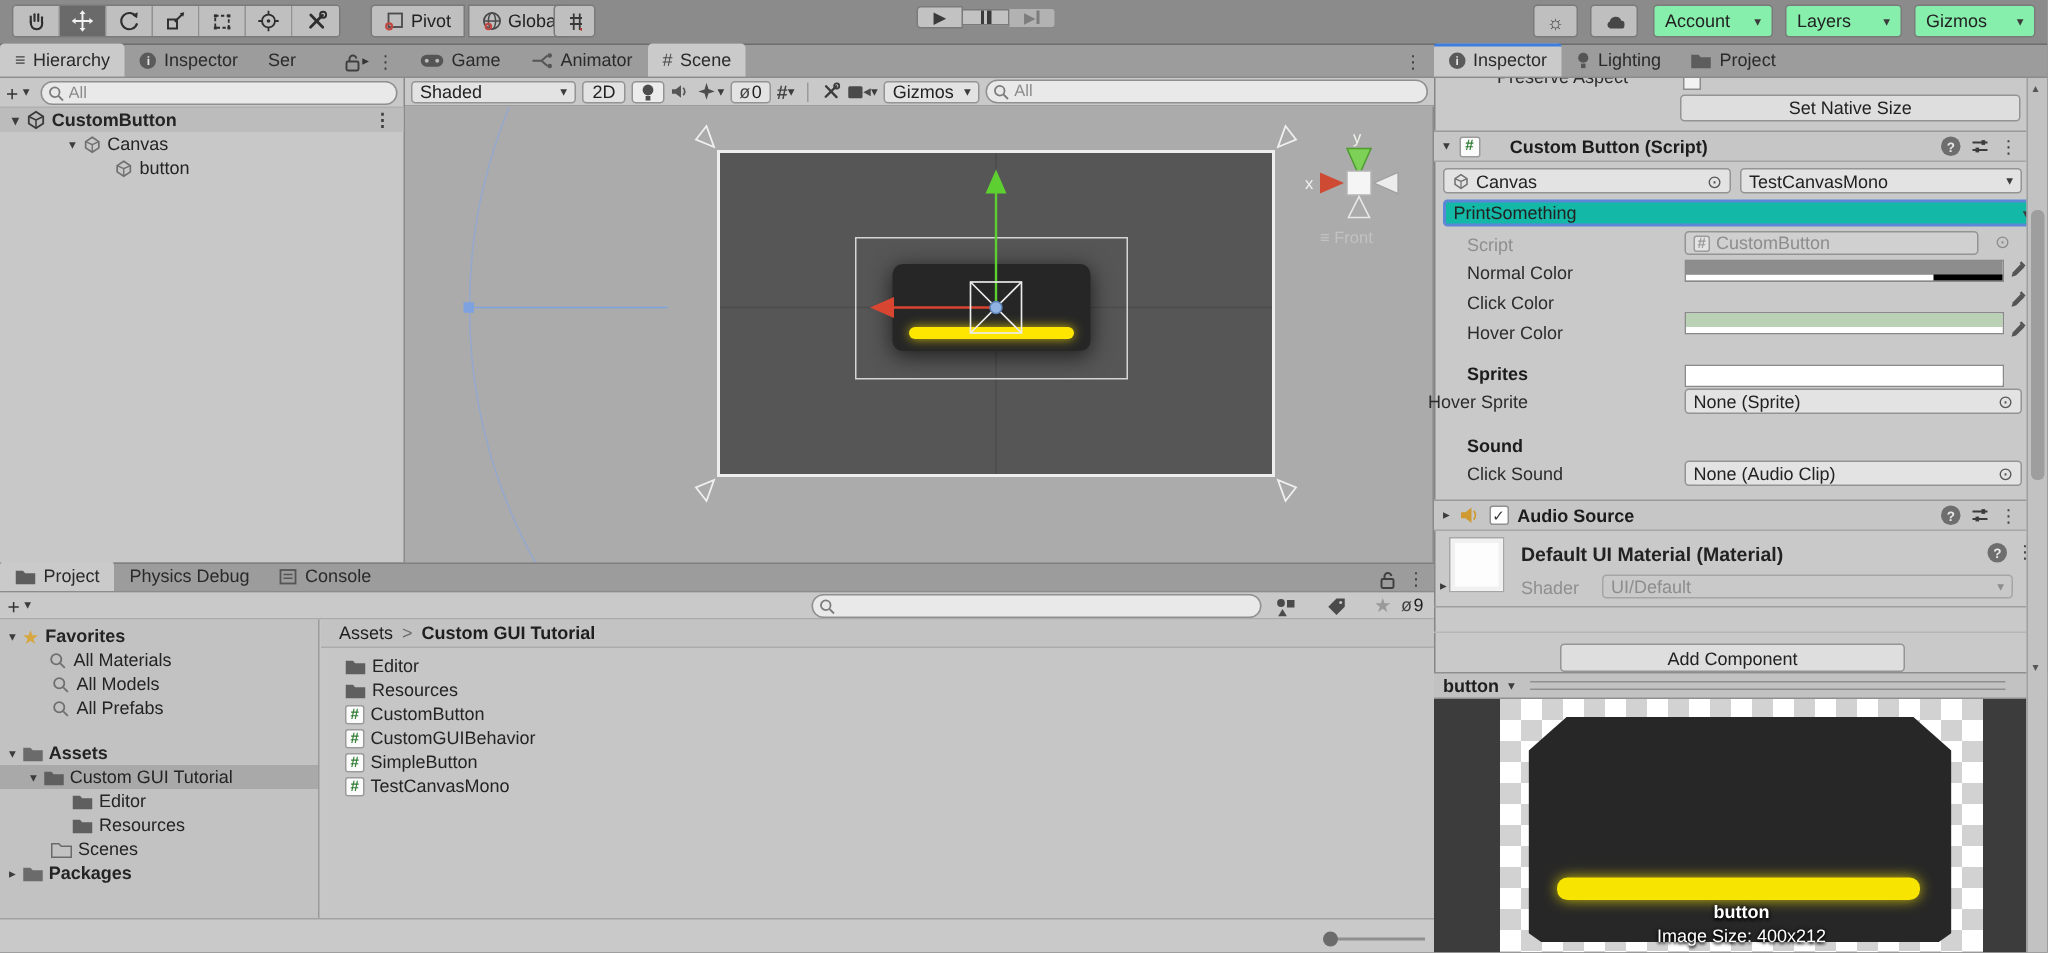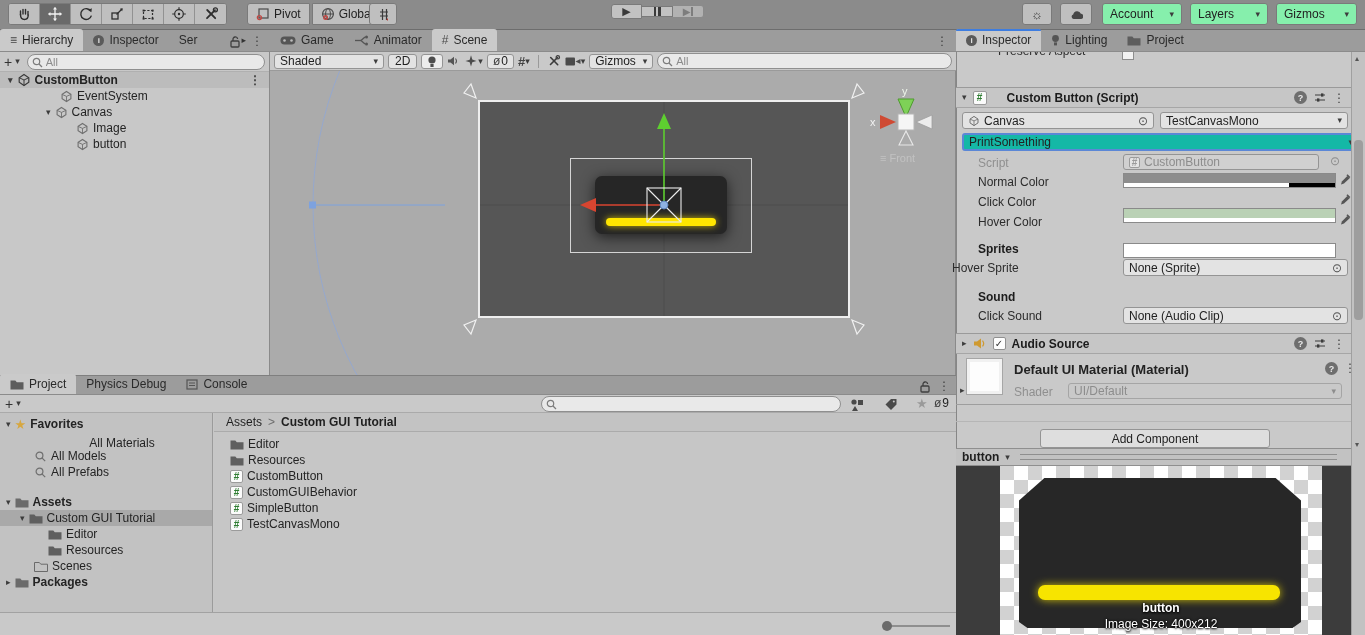--- a/index.html
+++ b/index.html
@@ -216,41 +216,27 @@
     </div>
     <div class="treerow" style="background:#bcbcbc;padding-left:8px;font-weight:bold;">
       <span class="caret">▾</span>
       <svg width="14" height="14">
           <path d="M7 1.5l4.8 3.2v4.6L7 12.5 2.2 9.3V4.7z" stroke="#3a3a3a" fill="none" stroke-width="1.2"></path>
           <path d="M7 7l4.8-2.3M7 7L2.2 4.7M7 7v5.5" stroke="#3a3a3a" stroke-width="1"></path>
         </svg>
       <span style="flex:1;">CustomButton</span>
       <span class="kebab" style="margin-right:8px;">⋮</span>
     </div>
-    <div class="treerow" style="padding-left:60px;">
+    <div class="treerow" style="padding-left:46px;">
+      <span class="caret">▾</span>
       <svg width="13" height="13">
           <path d="M6.5 1.5l4.4 2.9v4.2L6.5 11.5 2.1 8.6V4.4z" stroke="#6f6f6f" fill="none" stroke-width="1.1"></path>
           <path d="M6.5 6.4l4.4-2M6.5 6.4l-4.4-2M6.5 6.4v5.1" stroke="#6f6f6f" stroke-width=".9"></path>
         </svg>
-      <span>EventSystem</span>
-    </div>
-    <div class="treerow" style="padding-left:46px;">
-      <span class="caret">▾</span>
-      <svg width="13" height="13">
-          <path d="M6.5 1.5l4.4 2.9v4.2L6.5 11.5 2.1 8.6V4.4z" stroke="#6f6f6f" fill="none" stroke-width="1.1"></path>
-          <path d="M6.5 6.4l4.4-2M6.5 6.4l-4.4-2M6.5 6.4v5.1" stroke="#6f6f6f" stroke-width=".9"></path>
-        </svg>
       <span>Canvas</span>
-    </div>
-    <div class="treerow" style="padding-left:76px;">
-      <svg width="13" height="13">
-          <path d="M6.5 1.5l4.4 2.9v4.2L6.5 11.5 2.1 8.6V4.4z" stroke="#6f6f6f" fill="none" stroke-width="1.1"></path>
-          <path d="M6.5 6.4l4.4-2M6.5 6.4l-4.4-2M6.5 6.4v5.1" stroke="#6f6f6f" stroke-width=".9"></path>
-        </svg>
-      <span>Image</span>
     </div>
     <div class="treerow" style="padding-left:76px;">
       <svg width="13" height="13">
           <path d="M6.5 1.5l4.4 2.9v4.2L6.5 11.5 2.1 8.6V4.4z" stroke="#6f6f6f" fill="none" stroke-width="1.1"></path>
           <path d="M6.5 6.4l4.4-2M6.5 6.4l-4.4-2M6.5 6.4v5.1" stroke="#6f6f6f" stroke-width=".9"></path>
         </svg>
       <span>button</span>
     </div>
   </div>
 
@@ -403,20 +389,23 @@
     </div>
 
   </div>
 
   <div class="abs" style="left:956px;top:52px;width:395px;height:583px;background:#c9c9c9;border-left:1px solid #868686;"></div>
 
   <div class="abs" style="left:956px;top:52px;width:395px;height:9px;overflow:hidden;">
     <span class="abs ilabel" style="left:42px;top:-8px;">Preserve Aspect</span>
     <i class="abs" style="left:166px;top:0px;width:12px;height:8px;background:#f2f2f2;border:1px solid #8d8d8d;border-top:none;"></i>
   </div>
+  <div class="abs field" style="left:1120px;top:63px;width:227px;height:18px;justify-content:center;background:#dedede;">
+    <span>Set Native Size</span>
+  </div>
 
   <div class="abs comp-head" style="left:956px;top:87px;width:395px;height:21px;padding:0 6px;gap:6px;">
     <span class="caret">▾</span>
     <span class="scripticon">#</span>
     <span class="sechead" style="margin-left:14px;">Custom Button (Script)</span>
     <span style="flex:1;"></span>
     <span class="badge" style="width:13px;height:13px;background:#6e6e6e;font-size:9px;">?</span>
     <svg width="14" height="13">
         <path d="M2 4h10M2 9h10" stroke="#3c3c3c" stroke-width="1.2"></path>
         <rect x="8" y="2.4" width="2.4" height="3.2" fill="#3c3c3c"></rect>
@@ -602,21 +591,21 @@
       <span>9</span>
     </div>
   </div>
 
   <div class="abs" style="left:0;top:413px;width:213px;height:199px;background:#c2c2c2;border-right:1px solid #9b9b9b;padding-top:3px;">
     <div class="treerow" style="padding-left:6px;">
       <span class="caret">▾</span>
       <span style="color:#d7a73f;font-size:13px;">★</span>
       <span style="font-weight:bold;">Favorites</span>
     </div>
-    <div class="treerow" style="padding-left:32px;flex-direction:column;">
+    <div class="treerow" style="padding-left:32px;">
       <svg width="13" height="13">
           <circle cx="5.5" cy="5.5" r="3.4" stroke="#6f6f6f" fill="none" stroke-width="1.2"></circle>
           <path d="M8.2 8.2l3 3" stroke="#6f6f6f" stroke-width="1.2"></path>
         </svg>
       <span>All Materials</span>
     </div>
     <div class="treerow" style="padding-left:34px;">
       <svg width="13" height="13">
           <circle cx="5.5" cy="5.5" r="3.4" stroke="#6f6f6f" fill="none" stroke-width="1.2"></circle>
           <path d="M8.2 8.2l3 3" stroke="#6f6f6f" stroke-width="1.2"></path>

